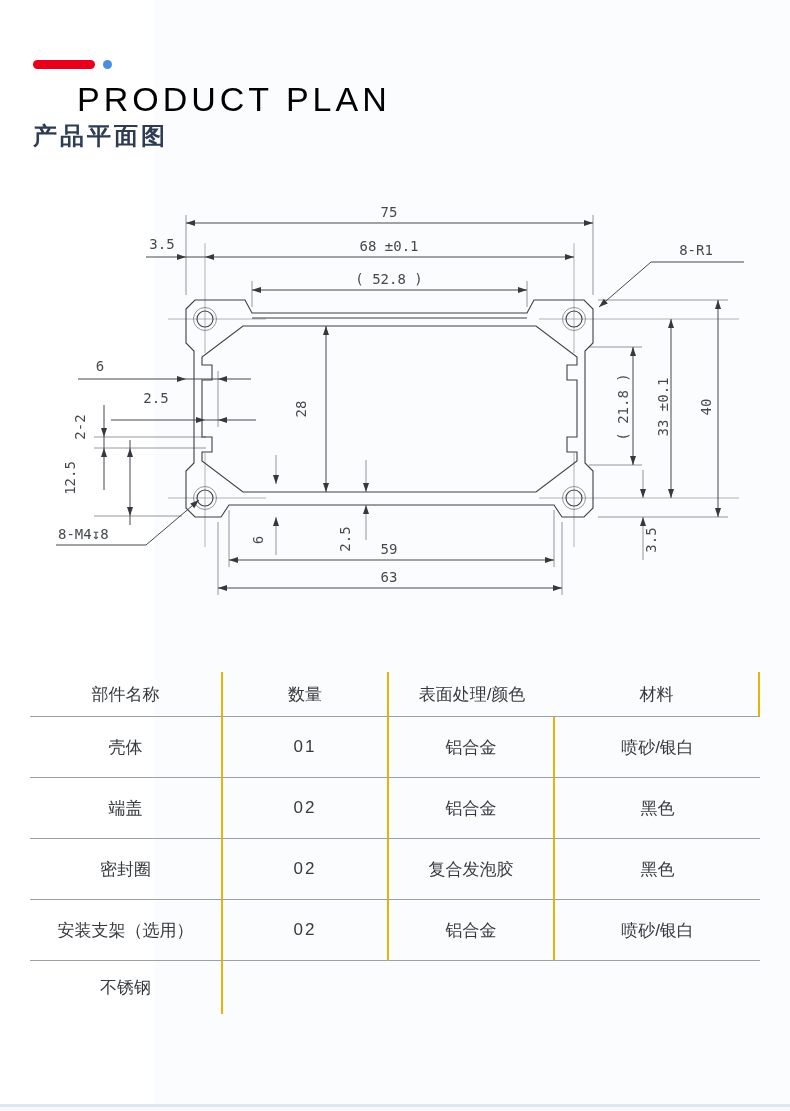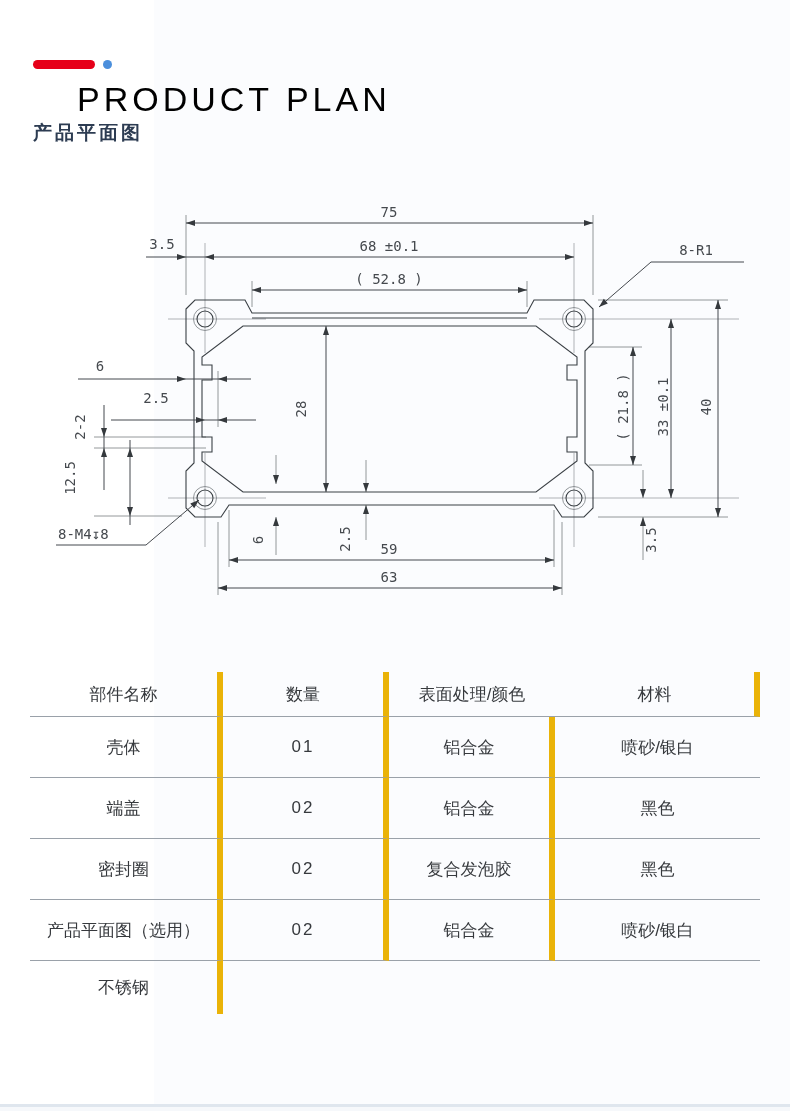--- a/index.html
+++ b/index.html
@@ -3,33 +3,33 @@
 <meta charset="utf-8">
 <style>
   html,body { margin:0; padding:0; background:#fff; }
   .page { position:relative; width:790px; height:1111px; background:#ffffff;
           font-family:"Liberation Sans", sans-serif; overflow:hidden; }
   .tint { position:absolute; left:154px; top:0; width:636px; height:1104px; background:#fbfcfe; }
   .red-dash { position:absolute; left:33px; top:60px; width:62px; height:9px; border-radius:5px; }
   .blue-dot { position:absolute; left:103px; top:60px; width:9px; height:9px; border-radius:50%; }
   .title-en { position:absolute; left:31px; top:80px; font-size:34px; letter-spacing:4px;
               font-weight:300; color:#000000;margin-left:46px; }
-  .title-zh { position:absolute; left:33px; top:120px; font-size:19px; letter-spacing:3px;
+  .title-zh { position:absolute; left:33px; top:120px; font-size:24px; letter-spacing:3px;
               font-weight:600; color:#2d3c52; }
   .drawing { position:absolute; left:56px; top:195px; width:730px; height:432px; }
   svg text { font-family:"DejaVu Sans Mono", monospace; font-size:14px; fill:#45494e; }
   .pl { stroke:#3b4045; stroke-width:1.1; fill:none; }
   .dl { stroke:#45494e; stroke-width:1;   fill:none; }
   .xl { stroke:#70757a; stroke-width:0.75; fill:none; }
   .cl { stroke:#7d8287; stroke-width:0.6; fill:none; }
   .ar { fill:#35393d; stroke:none; }
   .spec-table { position:absolute; left:30px; top:672px; width:730px; display:grid;
                 grid-template-columns:193px 166px 166px 205px; color:#36393d; }
   .cell { display:flex; align-items:center; justify-content:center; font-size:17px;
-          border-right:6px solid #eab308; border-bottom:1px solid #9aa1a9; }
+          border-right:2px solid #eab308; border-bottom:1px solid #9aa1a9; }
   .cell.lastcol { border-right:none; }
   .cell.lastrow { border-bottom:none; }
   .cell.hdr { height:44px; }
   .cell.row { height:60px; }
   .cell.rshort { height:53px; }
   .cell.num { letter-spacing:2px; }
   .bottom-line { position:absolute; left:0; top:1104px; width:790px; height:3px; background:#dfe6ee; }
   .bottom-fill { position:absolute; left:0; top:1107px; width:790px; height:4px; background:#f6f8fb; }
 </style>
 </head>
@@ -176,21 +176,21 @@
     <div class="cell row">端盖</div>
     <div class="cell row num">02</div>
     <div class="cell row">铝合金</div>
     <div class="cell row lastcol">黑色</div>
 
     <div class="cell row">密封圈</div>
     <div class="cell row num">02</div>
     <div class="cell row">复合发泡胶</div>
     <div class="cell row lastcol">黑色</div>
 
-    <div class="cell row">产品平面图（选用）</div>
+    <div class="cell row">安装支架（选用）</div>
     <div class="cell row num">02</div>
     <div class="cell row">铝合金</div>
     <div class="cell row lastcol">喷砂/银白</div>
 
     <div class="cell rshort lastrow">不锈钢</div>
   </div>
 
   <div class="bottom-line"></div>
   <div class="bottom-fill"></div>
 </div>

